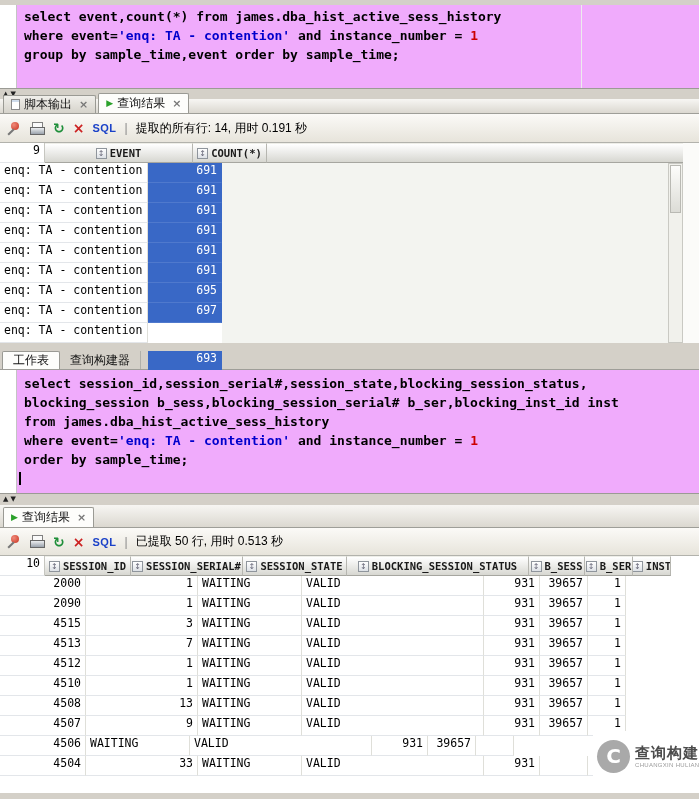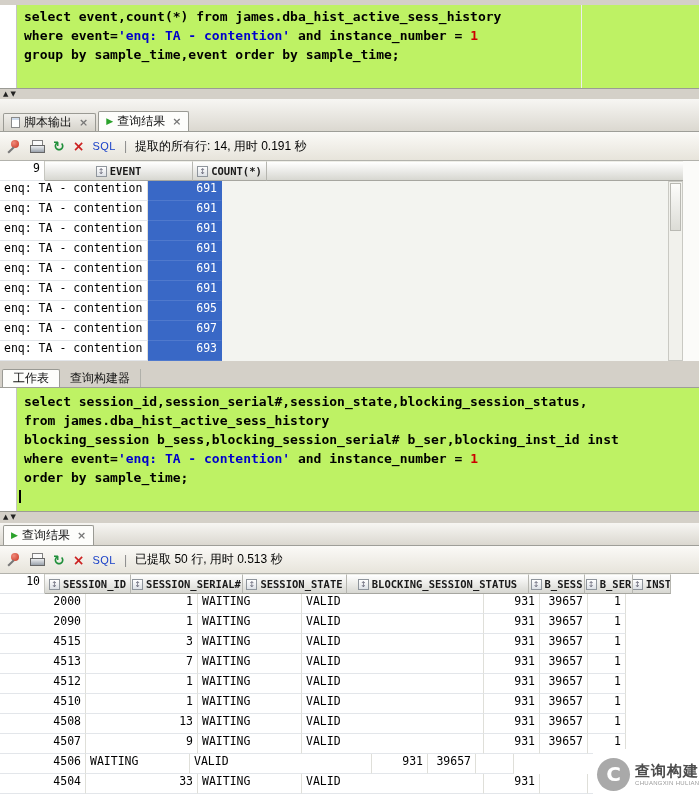--- a/index.html
+++ b/index.html
@@ -1,20 +1,20 @@
 <!DOCTYPE html>
 <html style="--selection: #3968c6; --string: #0000cc; --number: #cc0000; --sql_blue: #1a41c8; --run_green: #2aa12a; --refresh_green: #1f8f3a; --x_red: #cc2222; --pin_red: #c8321f;"><head>
 <meta charset="utf-8">
 <style>
   * { margin:0; padding:0; box-sizing:border-box; }
   html,body { width:699px; height:799px; overflow:hidden; background:#d4d0c8;
               font-family:"Liberation Sans","DejaVu Sans",sans-serif; }
 
   
-  .editor { position:relative; background:#bef264; }
+  .editor { position:relative; background:#f0abfc; }
   .editor1 { height:88px; border-top:5px solid #d4d0c8; }
   .editor2 { height:123px; }
   .gutter { position:absolute; left:0; top:0; bottom:0; width:17px; background:#fff;
             border-right:1px solid #c4c4c4; }
   .code { position:absolute; left:24px; top:4px; }
   .editor2 .code { top:6px; }
   .line { height:19px; line-height:19px; white-space:pre;
           font:bold 13px "DejaVu Sans Mono","Liberation Mono",monospace; color:#000; }
   .seg-s { color:var(--string,#0000cc); }
   .seg-n { color:var(--number,#cc0000); }
@@ -23,21 +23,21 @@
 
   
   .splitter { height:11px; background:#d4d0c8; border-top:1px solid #9b9b95;
               display:flex; align-items:center; gap:2px; padding-left:3px; }
   .splitterB { height:12px; }
   .tri { font-size:7px; line-height:1; color:#222; font-family:"DejaVu Sans",sans-serif; }
 
   
   .tabbar { display:flex; align-items:flex-end; padding-left:3px; gap:2px;
             background:linear-gradient(#f7f6f3,#dbd8d0); border-bottom:1px solid #9e9e98; }
-  .tabbarA { height:33px; }
+  .tabbarA { height:15px; }
   .tabbarB { height:23px; }
   .tab { display:flex; align-items:center; gap:4px; height:18px; padding:0 7px;
          font-size:12px; color:#111; background:linear-gradient(#f0efeb,#d6d3cb);
          border:1px solid #9a9a94; border-bottom:none; border-radius:2px 2px 0 0; white-space:nowrap; }
   .tab.active { background:#fdfdfb; height:20px; }
   .tab-close { font:bold 11px/1 "DejaVu Sans",sans-serif; color:#777; margin-left:3px; }
   .icon-run { color:var(--run_green,#2aa12a); font-size:9px; line-height:1; }
   .icon-doc { width:9px; height:11px; background:#fff; border:1px solid #8a8a8a;
               box-shadow:inset 0 2px 0 #cfdcec; }
 
@@ -59,21 +59,21 @@
                       background:radial-gradient(circle at 35% 35%, #f08a7a, var(--pin_red,#c8321f)); }
   .icon-pin::after { content:''; position:absolute; left:1px; bottom:3px; width:8px; height:2px;
                      background:#777; transform:rotate(-45deg); }
   .icon-printer { position:relative; width:16px; height:15px; }
   .icon-printer::before { content:''; position:absolute; left:3px; top:1px; width:9px; height:5px;
                           background:#fafafa; border:1px solid #808080; }
   .icon-printer::after { content:''; position:absolute; left:1px; top:6px; width:13px; height:6px;
                          background:linear-gradient(#eceef0,#9aa2ac); border:1px solid #666; }
   .icon-refresh { color:var(--refresh_green,#1f8f3a); font:bold 14px/1 "DejaVu Sans",sans-serif; }
   .icon-delete { color:var(--x_red,#cc2222); font:bold 14px/1 "DejaVu Sans",sans-serif; }
-  .tb-sql { color:var(--sql_blue,#1a41c8); font-weight:normal; font-size:11px; letter-spacing:.5px; }
+  .tb-sql { color:var(--sql_blue,#1a41c8); font-weight:bold; font-size:11px; letter-spacing:.5px; }
   .tb-sep { color:#8a8a8a; font-size:12px; }
   .tb-status { color:#000; font-size:12px; white-space:nowrap; }
 
   
   .grid { position:relative; }
   .gridA { height:208px; background:#d4d0c8; }
   .gridB { height:237px; background:#fff; }
   .grid-header { display:flex; height:20px; }
   .hcell { flex:0 0 auto; height:20px; display:flex; align-items:center; justify-content:center;
            gap:3px; background:linear-gradient(#ffffff,#d7d7d1);
@@ -208,43 +208,43 @@
       </div>
       <div class="grid-row">
         <div class="cell gutter" style="width: 45px;">8</div>
         <div class="cell" style="width: 148px;">enq: TA - contention</div>
         <div class="cell num sel" style="width: 74px;">697</div>
         <div class="cell rowfiller"></div>
       </div>
       <div class="grid-row">
         <div class="cell gutter" style="width: 45px;">9</div>
         <div class="cell" style="width: 148px;">enq: TA - contention</div>
-        <div class="cell num sel" style="width: 74px;">693</div>
+        <div class="cell num sel" style="width: 74px; margin-top: 28px;">693</div>
         <div class="cell rowfiller"></div>
       </div>
     </div>
   <div class="whitestrip"></div>
   <div class="vscroll"></div>
 </div>
 
 <div class="wsbar">
   <div class="wstab active">
     <span>工作表</span>
   </div>
   <div class="wstab">
     <span>查询构建器</span>
   </div>
 </div>
 
 <div class="editor editor2">
   <div class="gutter"></div>
   <div class="code" id="ed2">
       <div class="line"><span>select session_id,session_serial#,session_state,blocking_session_status,</span></div>
+      <div class="line"><span>blocking_session b_sess,blocking_session_serial# b_ser,blocking_inst_id inst</span></div>
       <div class="line"><span>from james.dba_hist_active_sess_history</span></div>
-      <div class="line"><span>blocking_session b_sess,blocking_session_serial# b_ser,blocking_inst_id inst</span></div>
       <div class="line"><span>where event=</span><span class="seg-s">'enq: TA - contention'</span><span> and instance_number = </span><span class="seg-n">1</span></div>
       <div class="line"><span>order by sample_time;</span></div>
     </div>
   <div class="cursor"></div>
 </div>
 
 <div class="splitter splitterB">
   <span class="tri">▲</span>
   <span class="tri">▼</span>
 </div>

